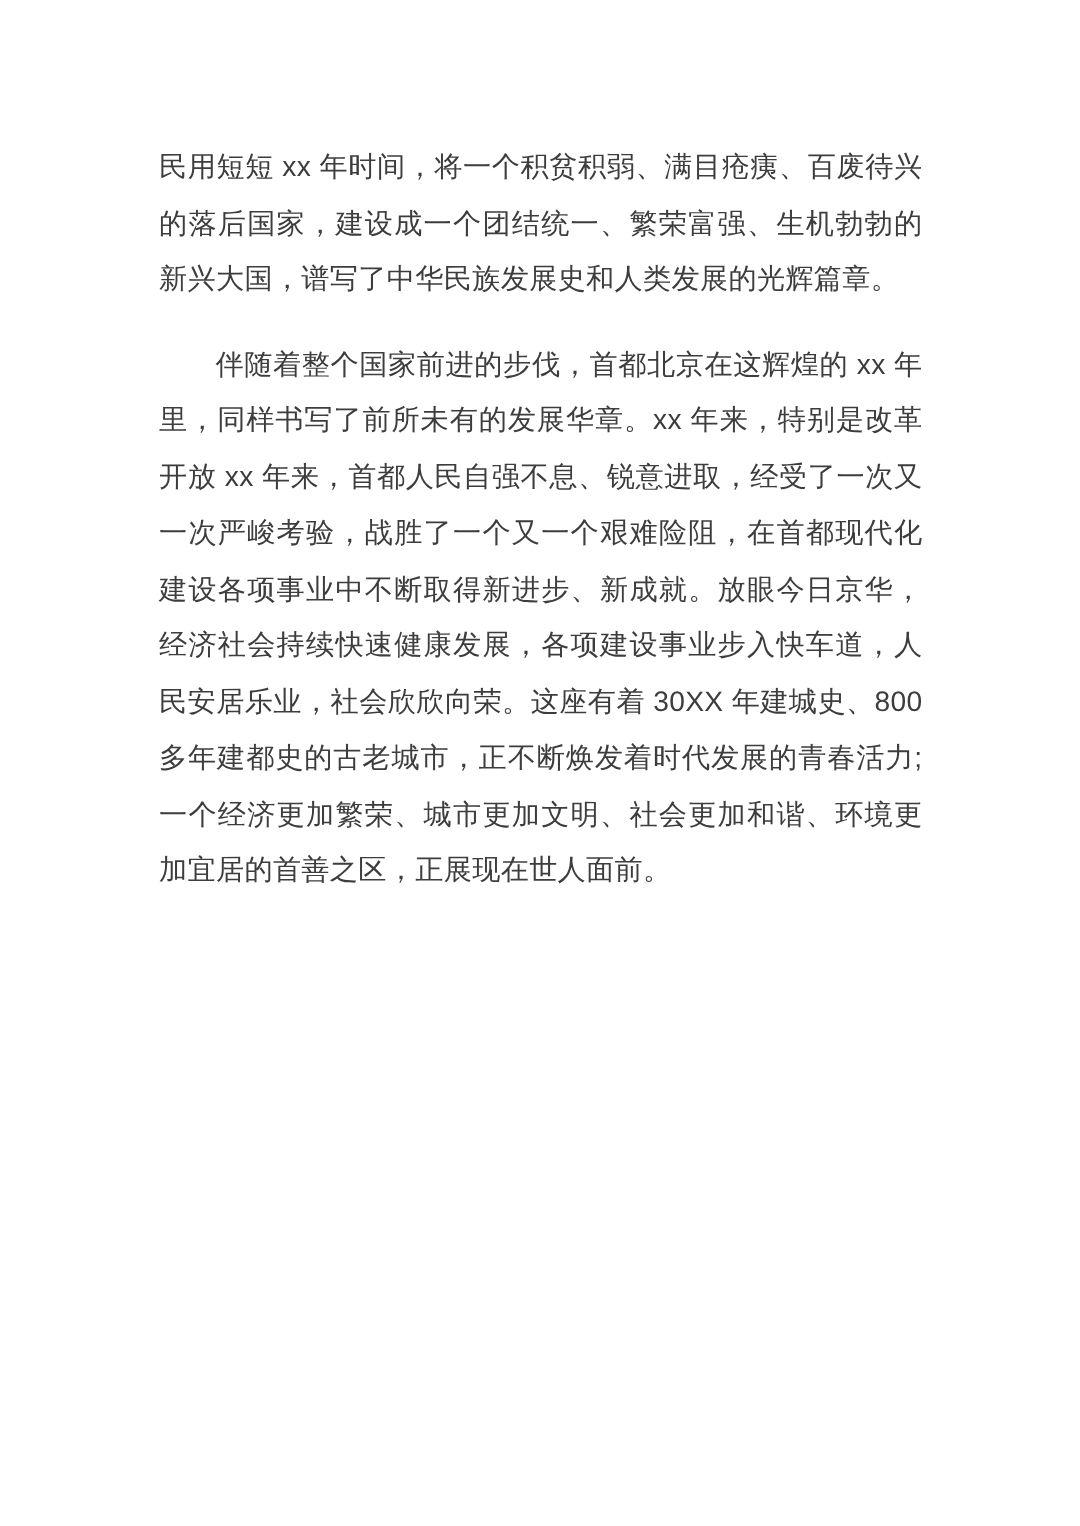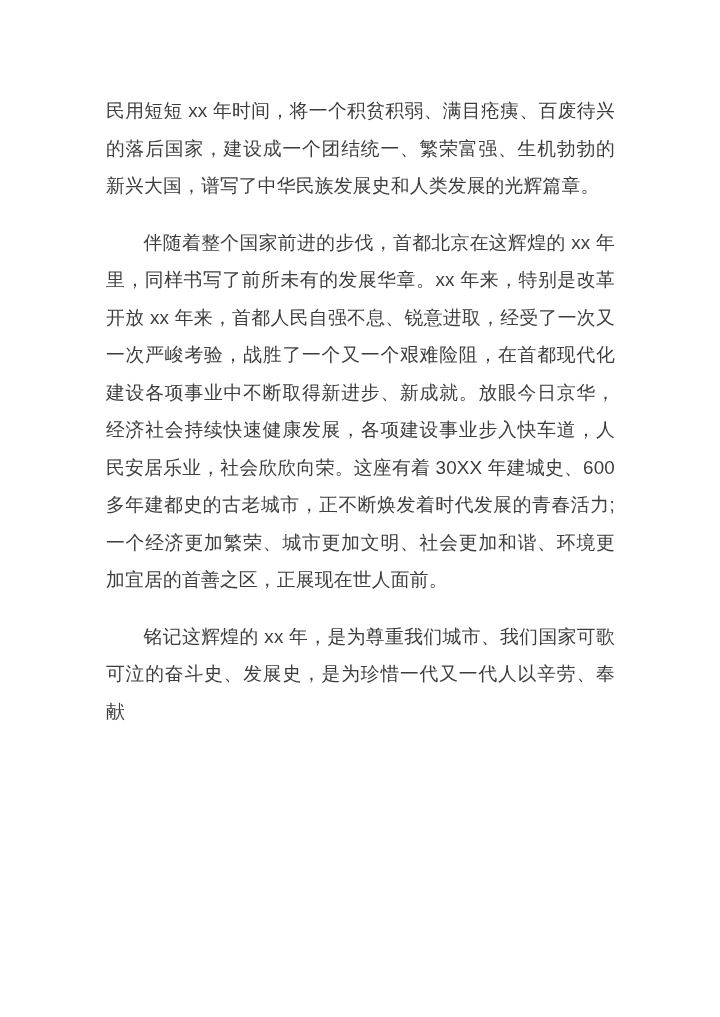--- a/index.html
+++ b/index.html
@@ -34,15 +34,14 @@
   }
   .page p.indent {
     text-indent: 2em;
   }
 </style>
 </head>
 <body>
 
 <div class="page">
   <p>民用短短 xx 年时间，将一个积贫积弱、满目疮痍、百废待兴的落后国家，建设成一个团结统一、繁荣富强、生机勃勃的新兴大国，谱写了中华民族发展史和人类发展的光辉篇章。</p>
-  <p class="indent">伴随着整个国家前进的步伐，首都北京在这辉煌的 xx 年里，同样书写了前所未有的发展华章。xx 年来，特别是改革开放 xx 年来，首都人民自强不息、锐意进取，经受了一次又一次严峻考验，战胜了一个又一个艰难险阻，在首都现代化建设各项事业中不断取得新进步、新成就。放眼今日京华，经济社会持续快速健康发展，各项建设事业步入快车道，人民安居乐业，社会欣欣向荣。这座有着 30XX 年建城史、600 多年建都史的古老城市，正不断焕发着时代发展的青春活力;一个经济更加繁荣、城市更加文明、社会更加和谐、环境更加宜居的首善之区，正展现在世人面前。</p>
-  <p class="indent">铭记这辉煌的 xx 年，是为尊重我们城市、我们国家可歌可泣的奋斗史、发展史，是为珍惜一代又一代人以辛劳、奉献</p>
+  <p class="indent">伴随着整个国家前进的步伐，首都北京在这辉煌的 xx 年里，同样书写了前所未有的发展华章。xx 年来，特别是改革开放 xx 年来，首都人民自强不息、锐意进取，经受了一次又一次严峻考验，战胜了一个又一个艰难险阻，在首都现代化建设各项事业中不断取得新进步、新成就。放眼今日京华，经济社会持续快速健康发展，各项建设事业步入快车道，人民安居乐业，社会欣欣向荣。这座有着 30XX 年建城史、800 多年建都史的古老城市，正不断焕发着时代发展的青春活力;一个经济更加繁荣、城市更加文明、社会更加和谐、环境更加宜居的首善之区，正展现在世人面前。</p>
 </div>
 
 </body></html>

